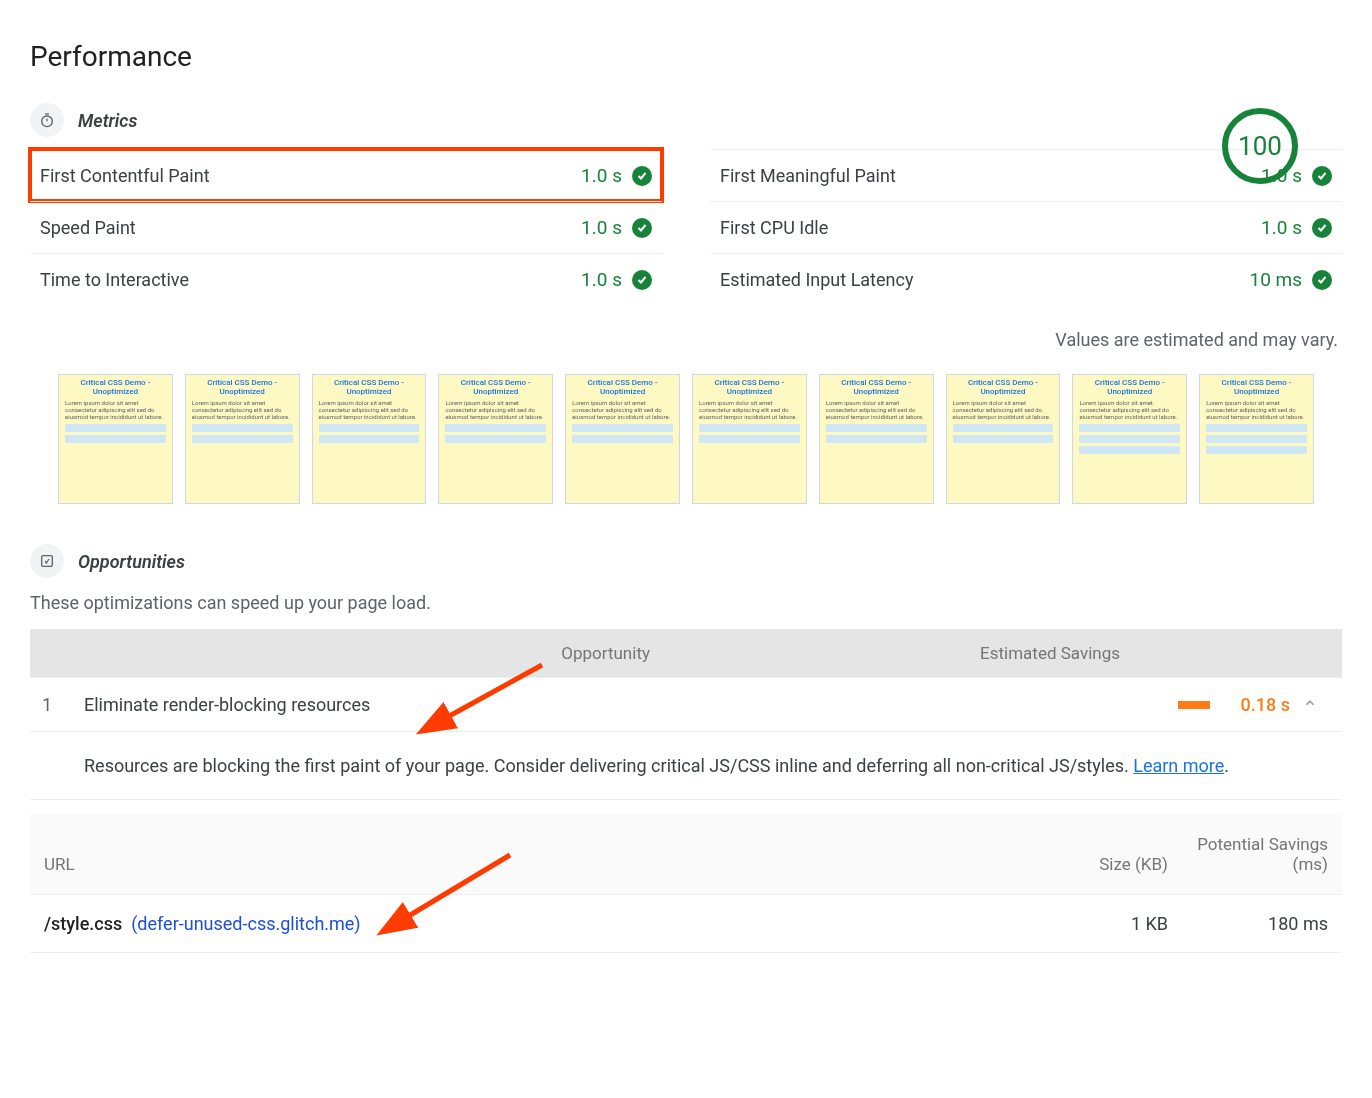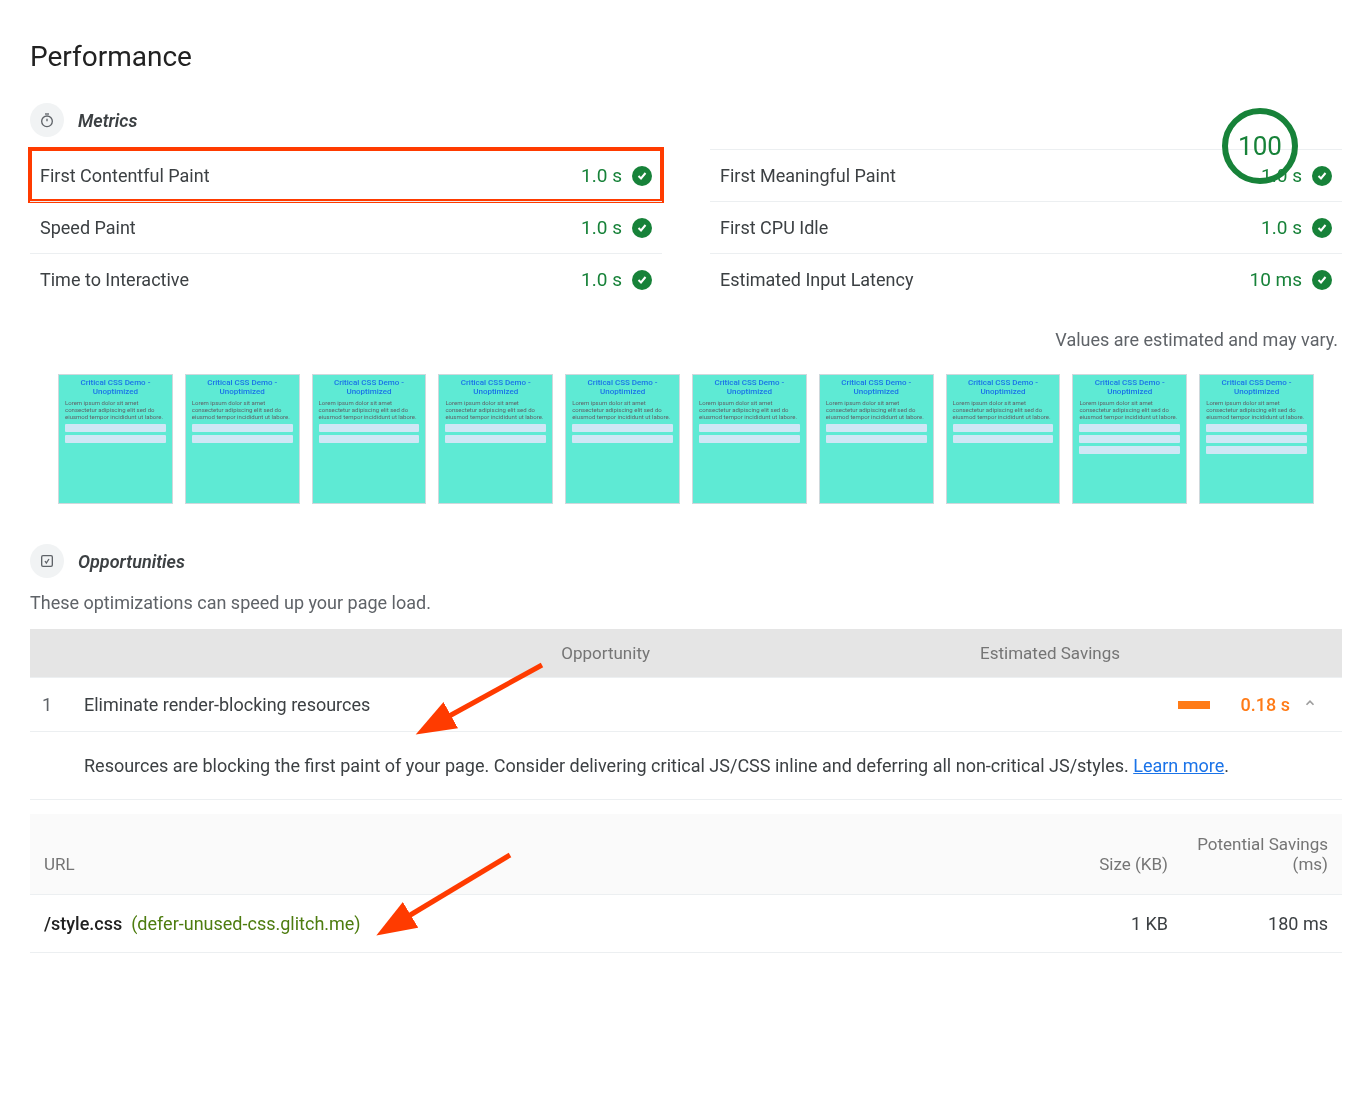--- a/index.html
+++ b/index.html
@@ -13,21 +13,21 @@
 .metrics-grid { display: grid; grid-template-columns: 1fr 1fr; column-gap: 48px; margin-bottom: 24px; }
 .metric-row { display: flex; align-items: center; justify-content: space-between; padding: 14px 10px; border-top: 1px solid #eceff1; font-size: 18px; }
 .metric-row:first-child { border-top: 1px solid #eceff1; }
 .metric-name { color: #3c4043; }
 .metric-right { display: flex; align-items: center; gap: 10px; }
 .metric-value { color: #178239; font-size: 19px; }
 .check-circle { width: 20px; height: 20px; border-radius: 50%; background: #178239; color: #fff; display: flex; align-items: center; justify-content: center; font-size: 13px; }
 .highlighted { outline: 4px solid #ff3b00; outline-offset: -2px; }
 .footnote { text-align: right; color: #5f6368; font-size: 18px; margin: 16px 4px 24px; }
 .filmstrip { display: flex; gap: 12px; margin: 8px 28px 40px; }
-.frame { flex: 1; border: 1px solid #cfd8dc; background: #5eead4; height: 130px; padding: 4px 6px; overflow: hidden; }
+.frame { flex: 1; border: 1px solid #cfd8dc; background: #fef9c3; height: 130px; padding: 4px 6px; overflow: hidden; }
 .frame-title { color: #1a73e8; font-size: 8px; text-align: center; font-weight: 500; margin-bottom: 2px; line-height: 1.1; }
 .frame-text { font-size: 6px; color: #5f6368; line-height: 1.2; margin-bottom: 4px; }
 .frame-bar { background: #cfe7f5; height: 8px; margin: 3px 0; border-radius: 1px; }
 .opps-desc { font-size: 18px; color: #5f6368; margin: 14px 0 16px; }
 .opps-header-row { display: grid; grid-template-columns: 42px 1fr 560px 90px; align-items: center; background: #e5e5e5; padding: 14px 12px; font-size: 17px; color: #757575; border-bottom: 1px solid #eceff1; }
 .opps-header-row .col-opp { text-align: right; padding-right: 30px; }
 .opps-header-row .col-sav { text-align: right; padding-right: 120px; }
 .opps-row { display: grid; grid-template-columns: 42px 1fr 220px 80px 40px; align-items: center; padding: 16px 12px; font-size: 18px; border-bottom: 1px solid #eceff1; }
 .opps-row .idx { color: #5f6368; }
 .opps-row .name { color: #3c4043; }
@@ -35,21 +35,21 @@
 .bar { width: 32px; height: 8px; background: #ff7b17; }
 .opps-row .val { color: #ff7b17; text-align: right; font-weight: 500; }
 .chevron { color: #9e9e9e; font-size: 16px; text-align: center; }
 .opps-detail { padding: 20px 12px 20px 54px; font-size: 18px; color: #3c4043; line-height: 1.5; border-bottom: 1px solid #eceff1; }
 .opps-detail a { color: #1a73e8; text-decoration: underline; }
 .res-header { display: grid; grid-template-columns: 1fr 160px 160px; align-items: end; background: #fafafa; padding: 20px 14px; font-size: 17px; color: #757575; border-bottom: 1px solid #eceff1; margin-top: 14px; }
 .res-header .size { text-align: right; }
 .res-header .sav { text-align: right; }
 .res-row { display: grid; grid-template-columns: 1fr 160px 160px; padding: 18px 14px; font-size: 18px; border-bottom: 1px solid #eceff1; }
 .res-row .url b { color: #212121; font-weight: 500; }
-.res-row .host { color: #4d7c0f; }
+.res-row .host { color: #1d4ed8; }
 .res-row .size, .res-row .sav { text-align: right; color: #3c4043; }
 .arrow { position: absolute; pointer-events: none; }
 .arrow svg { overflow: visible; }
 </style>
 </head>
 <body>
 <div class="page-wrap">
 
 <h1 class="performance-title">Performance</h1>
 <div class="score-gauge">100</div>

